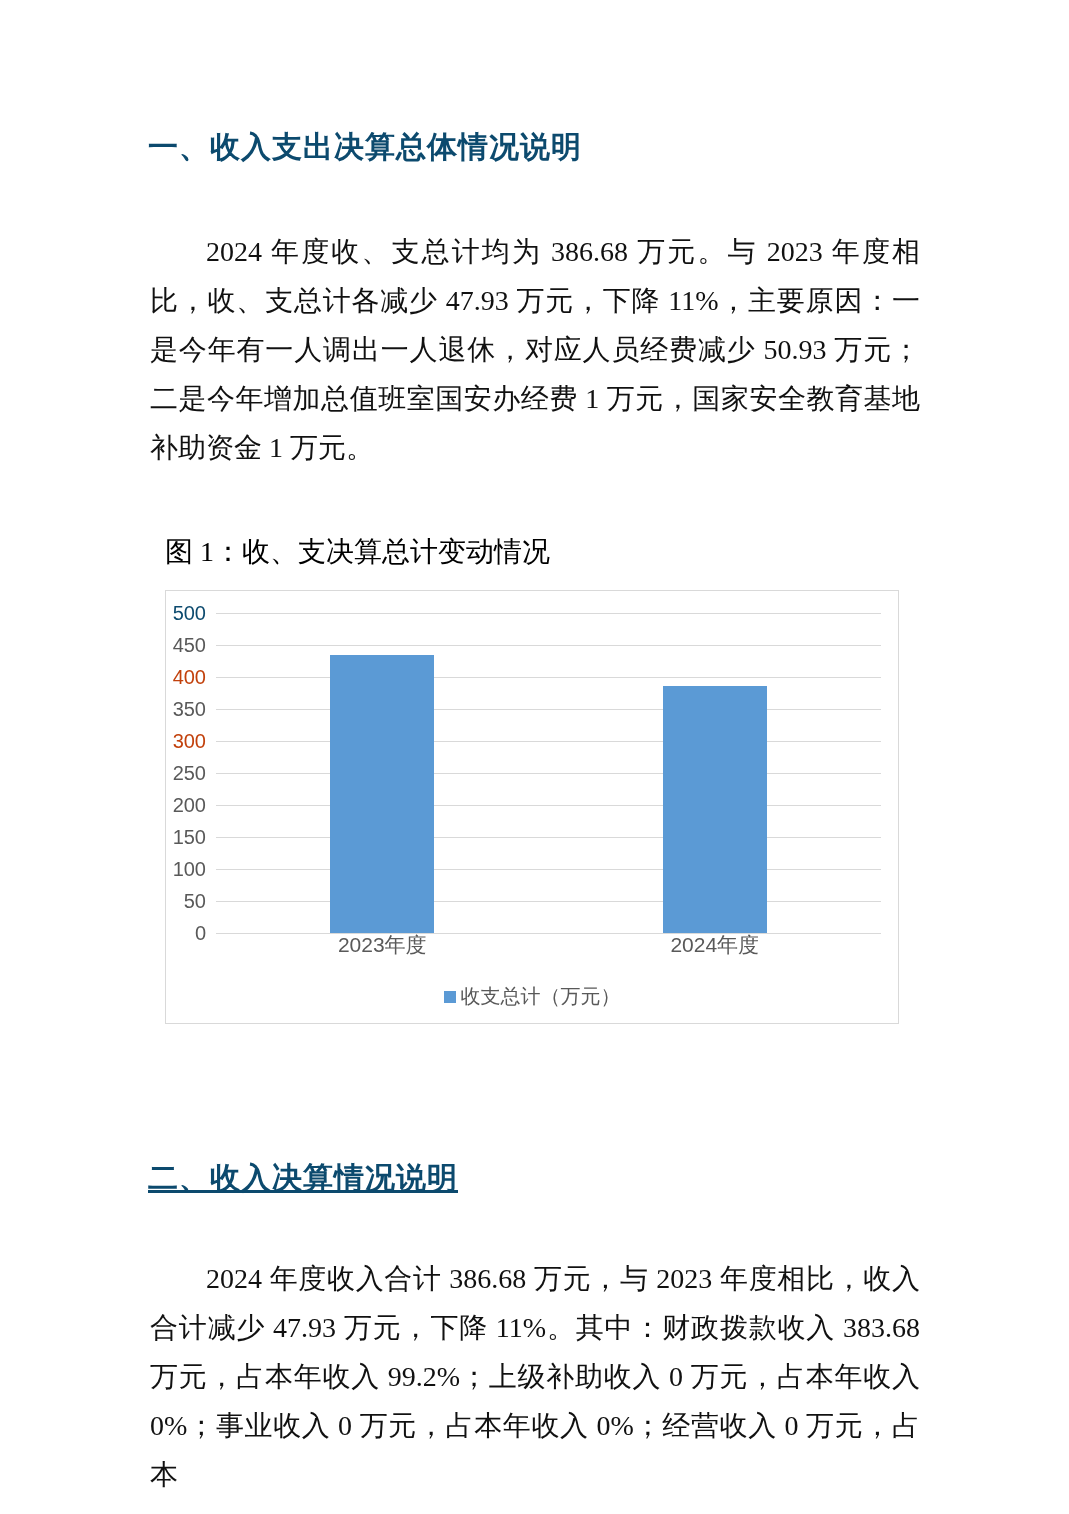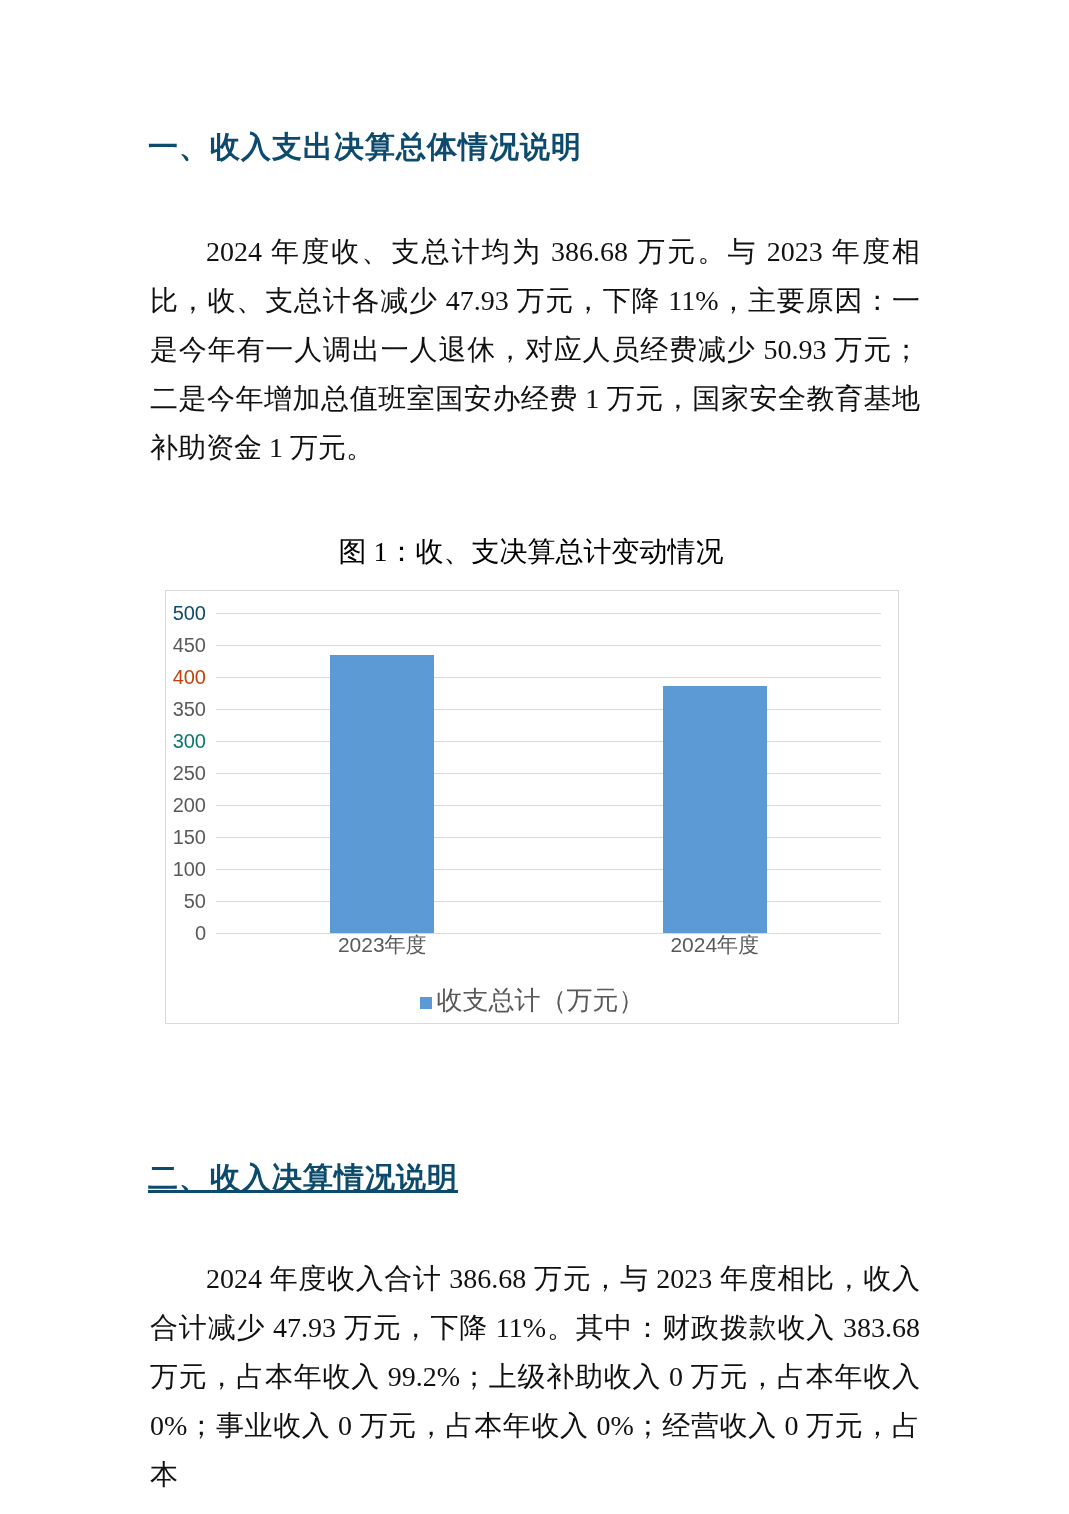--- a/index.html
+++ b/index.html
@@ -13,42 +13,42 @@
     font-family:"Liberation Sans", sans-serif;
     font-weight:700; font-size:30px; color:#0c4a6e;
     letter-spacing:1px; white-space:nowrap;
   }
   .para {
     font-size:28px; line-height:49px; color:#111;
     text-align:justify; text-indent:56px;
     font-family:"Liberation Serif", serif;
   }
   .fig-caption {
-    font-size:28px; color:#000; text-align:center;
+    font-size:28px; color:#000; text-align:left;
     font-family:"Liberation Serif", serif; white-space:nowrap;
   }
   
   .chart-box {
     left:165px; top:590px; width:732px; height:432px;
     border:1px solid #d9d9d9; background:#ffffff;
   }
   .plot-area { position:absolute; left:50px; top:22px; width:665px; height:320px; }
   .gridline { position:absolute; left:0; width:665px; height:1px; }
   .ytick {
     position:absolute; left:0; width:40px; text-align:right;
     font-family:"Liberation Sans", sans-serif; font-size:20px; line-height:22px;
   }
   .bar { position:absolute; }
   .xlabel {
     position:absolute; top:340px; width:200px; text-align:center;
     font-family:"Liberation Sans", sans-serif; font-size:21px;
   }
   .legend-row {
     position:absolute; left:0; top:392px; width:732px; text-align:center;
-    font-family:"Liberation Sans", sans-serif; font-size:26px;
+    font-family:"Liberation Sans", sans-serif; font-size:20px;
   }
   .legend-swatch {
     display:inline-block; width:12px; height:12px; margin-right:5px;
   }
 </style>
 </head>
 <body>
 
 <div class="abs heading" style="left:148px; top:127px;">一、收入支出决算总体情况说明</div>
 
@@ -72,21 +72,21 @@
       <div class="bar" style="left: 114.25px; top: 41.8496px; width: 104px; height: 278.15px; background: rgb(91, 154, 213);"></div>
       <div class="bar" style="left: 446.75px; top: 72.5248px; width: 104px; height: 247.475px; background: rgb(91, 154, 213);"></div>
     </div>
   <div id="y-axis">
       <div class="ytick" style="top: 331px; color: rgb(89, 89, 89);">0</div>
       <div class="ytick" style="top: 299px; color: rgb(89, 89, 89);">50</div>
       <div class="ytick" style="top: 267px; color: rgb(89, 89, 89);">100</div>
       <div class="ytick" style="top: 235px; color: rgb(89, 89, 89);">150</div>
       <div class="ytick" style="top: 203px; color: rgb(89, 89, 89);">200</div>
       <div class="ytick" style="top: 171px; color: rgb(89, 89, 89);">250</div>
-      <div class="ytick" style="top: 139px; color: #0f766e;">300</div>
+      <div class="ytick" style="top: 139px; color: #c2410c;">300</div>
       <div class="ytick" style="top: 107px; color: rgb(89, 89, 89);">350</div>
       <div class="ytick" style="top: 75px; color: #c2410c;">400</div>
       <div class="ytick" style="top: 43px; color: rgb(89, 89, 89);">450</div>
       <div class="ytick" style="top: 11px; color: #0c4a6e;">500</div>
     </div>
   <div id="x-axis">
       <div class="xlabel" style="left: 116.25px; color: rgb(89, 89, 89);">2023年度</div>
       <div class="xlabel" style="left: 448.75px; color: rgb(89, 89, 89);">2024年度</div>
     </div>
   <div class="legend-row" style="color: rgb(89, 89, 89);">

